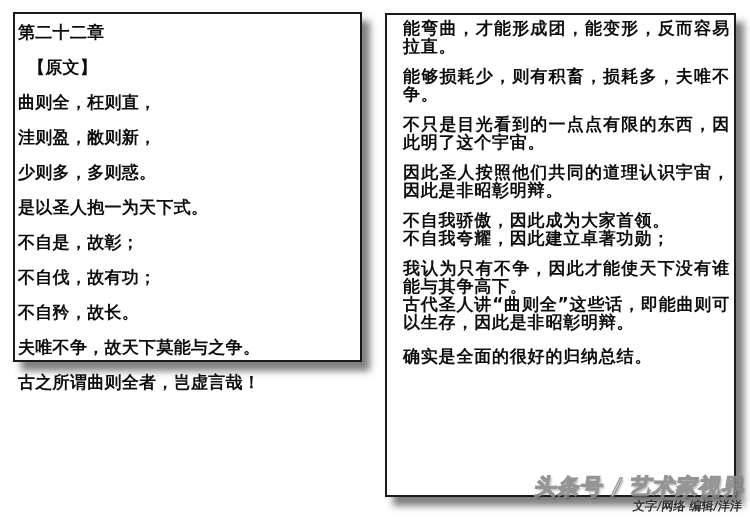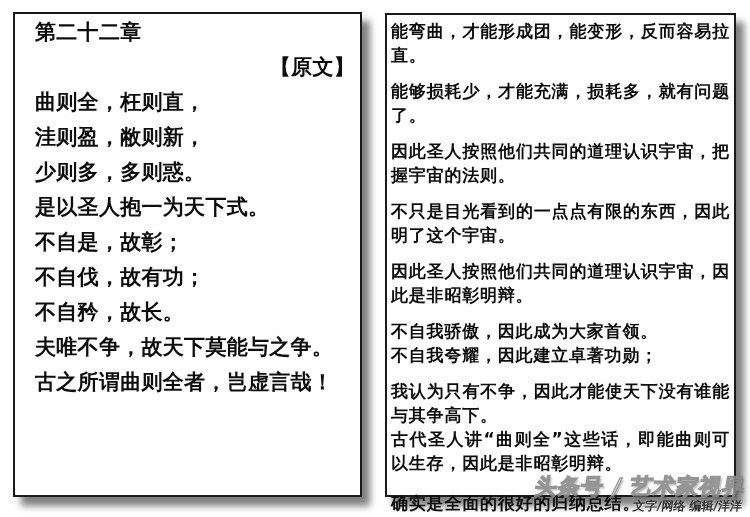--- a/index.html
+++ b/index.html
@@ -14,48 +14,48 @@
   .panel {
     position: absolute;
     box-sizing: border-box;
     background: #ffffff;
     border: 2px solid #1a1a1a;
     box-shadow: 8px 9px 7px rgba(0,0,0,0.50);
   }
   
   #left-panel {
     left: 13px; top: 12px;
-    width: 349px; height: 485px;
-    padding: 1px 5px 0 20px;
-    font-size: 21px;
+    width: 349px; height: 350px;
+    padding: 1px 5px 0 3px;
+    font-size: 17px;
     font-weight: bold;
   }
   .oline {
     height: 35px;
     line-height: 35px;
     white-space: nowrap;
     letter-spacing: 0.3px;
   }
-  .oline.indent { padding-left: 10px; text-align: right; }
+  .oline.indent { padding-left: 10px; }
   
   #right-panel {
     left: 385px; top: 13px;
     width: 351px; height: 484px;
     padding: 4px 4px 0 4px;
     font-size: 17px;
     font-weight: bold;
   }
   .vlabel {
     line-height: 19px;
     letter-spacing: 0.8px;
     margin: 0;
   }
   .vp {
-    margin: 0 0 12px 0;
-    line-height: 24px;
+    margin: 0 0 12px 12px;
+    line-height: 18px;
     letter-spacing: 0.8px;
     text-align: justify;
     text-justify: inter-character;
   }
   .vp.tight { margin-bottom: 0; }
   .vp.gap-lg { margin-bottom: 16px; }
   .vp.last { margin-bottom: 0; }
   
   #watermark {
     position: absolute;
@@ -95,22 +95,21 @@
   <div class="oline">是以圣人抱一为天下式。</div>
   <div class="oline">不自是，故彰；</div>
   <div class="oline">不自伐，故有功；</div>
   <div class="oline">不自矜，故长。</div>
   <div class="oline">夫唯不争，故天下莫能与之争。</div>
   <div class="oline">古之所谓曲则全者，岂虚言哉！</div>
 </div>
 
 <div class="panel" id="right-panel">
   <p class="vp">能弯曲，才能形成团，能变形，反而容易拉直。</p>
-  <p class="vp">能够损耗少，才能充满，损耗多，就有问题了。</p>
-  <p class="vp">因此圣人按照他们共同的道理认识宇宙，把握宇宙的法则。</p>
+  <p class="vp">能够损耗少，则有积畜，损耗多，夫唯不争。</p>
   <p class="vp">不只是目光看到的一点点有限的东西，因此明了这个宇宙。</p>
   <p class="vp">因此圣人按照他们共同的道理认识宇宙，因此是非昭彰明辩。</p>
   <p class="vp tight">不自我骄傲，因此成为大家首领。</p>
   <p class="vp">不自我夸耀，因此建立卓著功勋；</p>
   <p class="vp tight">我认为只有不争，因此才能使天下没有谁能与其争高下。</p>
   <p class="vp gap-lg">古代圣人讲“曲则全”这些话，即能曲则可以生存，因此是非昭彰明辩。</p>
   <p class="vp last">确实是全面的很好的归纳总结。</p>
 </div>
 
 <div id="watermark">头条号 / 艺术家视界</div>

